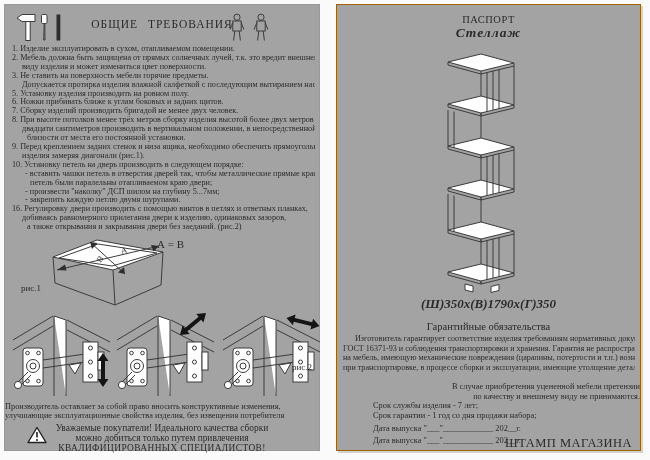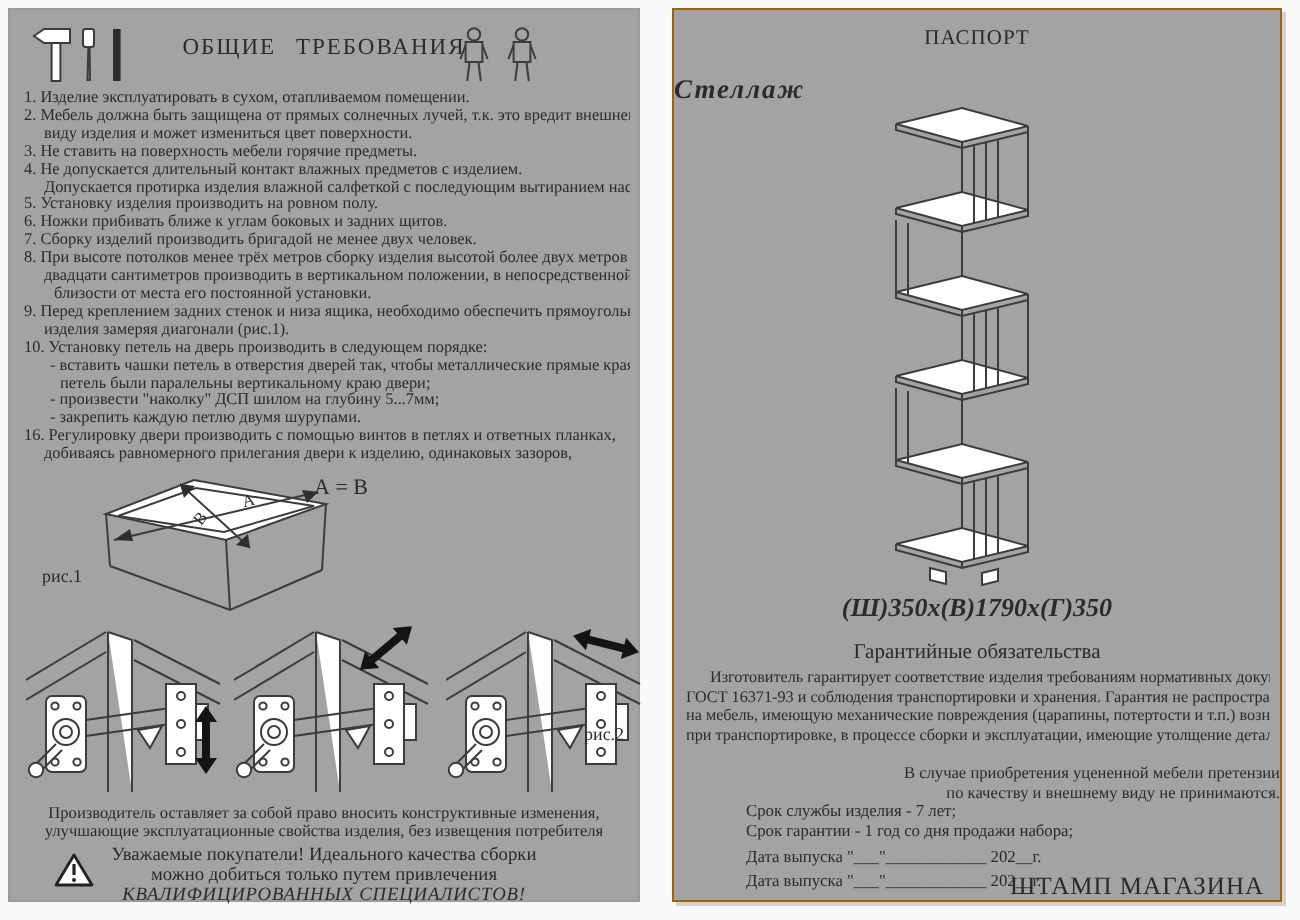--- a/index.html
+++ b/index.html
@@ -20,26 +20,26 @@
   .ln{white-space:nowrap;overflow:hidden;}
   .c1{padding-left:10px;}
   .c2{padding-left:15px;}
   .d{padding-left:13px;}
   .d2{padding-left:18px;}
   #fig1Label{left:16px;top:278px;font-size:9px;}
   #fig1Formula{left:152px;top:233px;font-size:11px;}
   #diagA{left:116px;top:240px;font-size:8.5px;transform:rotate(-14deg);}
   #diagB{left:92px;top:249px;font-size:8.5px;transform:rotate(-52deg);}
   #fig2Label{left:287px;top:357px;font-size:9px;}
-  #mfgNote{left:0;top:397px;width:100%;text-align:center;font-size:8.3px;line-height:9.3px;}
+  #mfgNote{left:0;top:397px;width:100%;font-size:8.3px;line-height:9.3px;}
   #warnBlock{left:0;top:418px;width:100%;text-align:center;font-size:9.4px;line-height:10px;}
-  #warnBlock .caps{letter-spacing:.4px;font-style:italic;}
+  #warnBlock .caps{letter-spacing:.4px;}
   
   #rpDocTitle{left:0;top:9px;width:100%;text-align:center;font-size:10.5px;letter-spacing:.5px;}
-  #rpName{left:0;top:32px;width:100%;text-align:left;font-size:13.5px;font-weight:bold;font-style:italic;letter-spacing:1px;}
+  #rpName{left:0;top:20px;width:100%;text-align:center;font-size:13.5px;font-weight:bold;font-style:italic;letter-spacing:1px;}
   #dims{left:0;top:291px;width:100%;text-align:center;font-size:13px;font-weight:bold;font-style:italic;}
   #warrTitle{left:0;top:316px;width:100%;text-align:center;font-size:10.5px;}
   #warrPara{left:6px;top:329px;width:292px;font-size:8.1px;line-height:9.5px;}
   #warrPara .ind{padding-left:12px;}
   #claim{left:0;top:377px;width:100%;text-align:right;font-size:8.3px;line-height:9.5px;}
   #srok1{left:36px;top:396px;font-size:8.4px;}
   #srok2{left:36px;top:406px;font-size:8.4px;}
   #date1{left:36px;top:419px;font-size:8.4px;}
   #date2{left:36px;top:431px;font-size:8.4px;}
   #stamp{right:8px;top:431px;font-size:12.5px;letter-spacing:.5px;}
@@ -105,37 +105,37 @@
       <path d="M29.8,9.5 L27.2,16.5 M38.2,9.5 L40.8,16.5"></path>
       <path d="M31.8,18 L30.6,27.5 M36.2,18 L37.4,27.5"></path>
     </g>
   </svg>
 
   <div class="abs" id="list">
     <div class="ln">1. Изделие эксплуатировать в сухом, отапливаемом помещении.</div>
     <div class="ln">2. Мебель должна быть защищена от прямых солнечных лучей, т.к. это вредит внешнему</div>
     <div class="ln c1">виду изделия и может измениться цвет поверхности.</div>
     <div class="ln">3. Не ставить на поверхность мебели горячие предметы.</div>
-    <div class="ln">4. Не допускается длительный контакт влажных предметов с изделием.</div>
     <div class="ln c1">Допускается протирка изделия влажной салфеткой с последующим вытиранием насухо.</div>
     <div class="ln">5. Установку изделия производить на ровном полу.</div>
     <div class="ln">6. Ножки прибивать ближе к углам боковых и задних щитов.</div>
     <div class="ln">7. Сборку изделий производить бригадой не менее двух человек.</div>
     <div class="ln">8. При высоте потолков менее трёх метров сборку изделия высотой более двух метров</div>
     <div class="ln c1">двадцати сантиметров производить в вертикальном положении, в непосредственной</div>
     <div class="ln c2">близости от места его постоянной установки.</div>
     <div class="ln">9. Перед креплением задних стенок и низа ящика, необходимо обеспечить прямоугольность</div>
     <div class="ln c1">изделия замеряя диагонали (рис.1).</div>
     <div class="ln">10. Установку петель на дверь производить в следующем порядке:</div>
     <div class="ln d">- вставить чашки петель в отверстия дверей так, чтобы металлические прямые края</div>
-    <div class="ln d2">петель были паралельны вертикальному краю двери;</div>
+    <div class="ln d2">петель были паралельны отапливаемом краю двери;</div>
     <div class="ln d">- произвести "наколку" ДСП шилом на глубину 5...7мм;</div>
     <div class="ln d">- закрепить каждую петлю двумя шурупами.</div>
     <div class="ln">16. Регулировку двери производить с помощью винтов в петлях и ответных планках,</div>
     <div class="ln c1">добиваясь равномерного прилегания двери к изделию, одинаковых зазоров,</div>
+    <div class="ln c2">а также открывания и закрывания двери без заеданий. (рис.2)</div>
   </div>
 
   <svg class="abs" style="left:40px;top:228px" width="130" height="78" viewBox="0 0 130 78">
     <g class="lnstroke" stroke-width="0.9">
       <path d="M8,24 L52,7 L118,19 L68,37 Z" fill="#fff"></path>
       <path d="M14,25 L53,11 L112,20 L67,33 Z"></path>
       <path d="M8,24 L10,50 M68,37 L70,72 M118,19 L116,52"></path>
       <path d="M10,50 L70,72 L116,52"></path>
       <path d="M12,37 L114,13"></path>
       <path d="M45,9 L80,41"></path>

